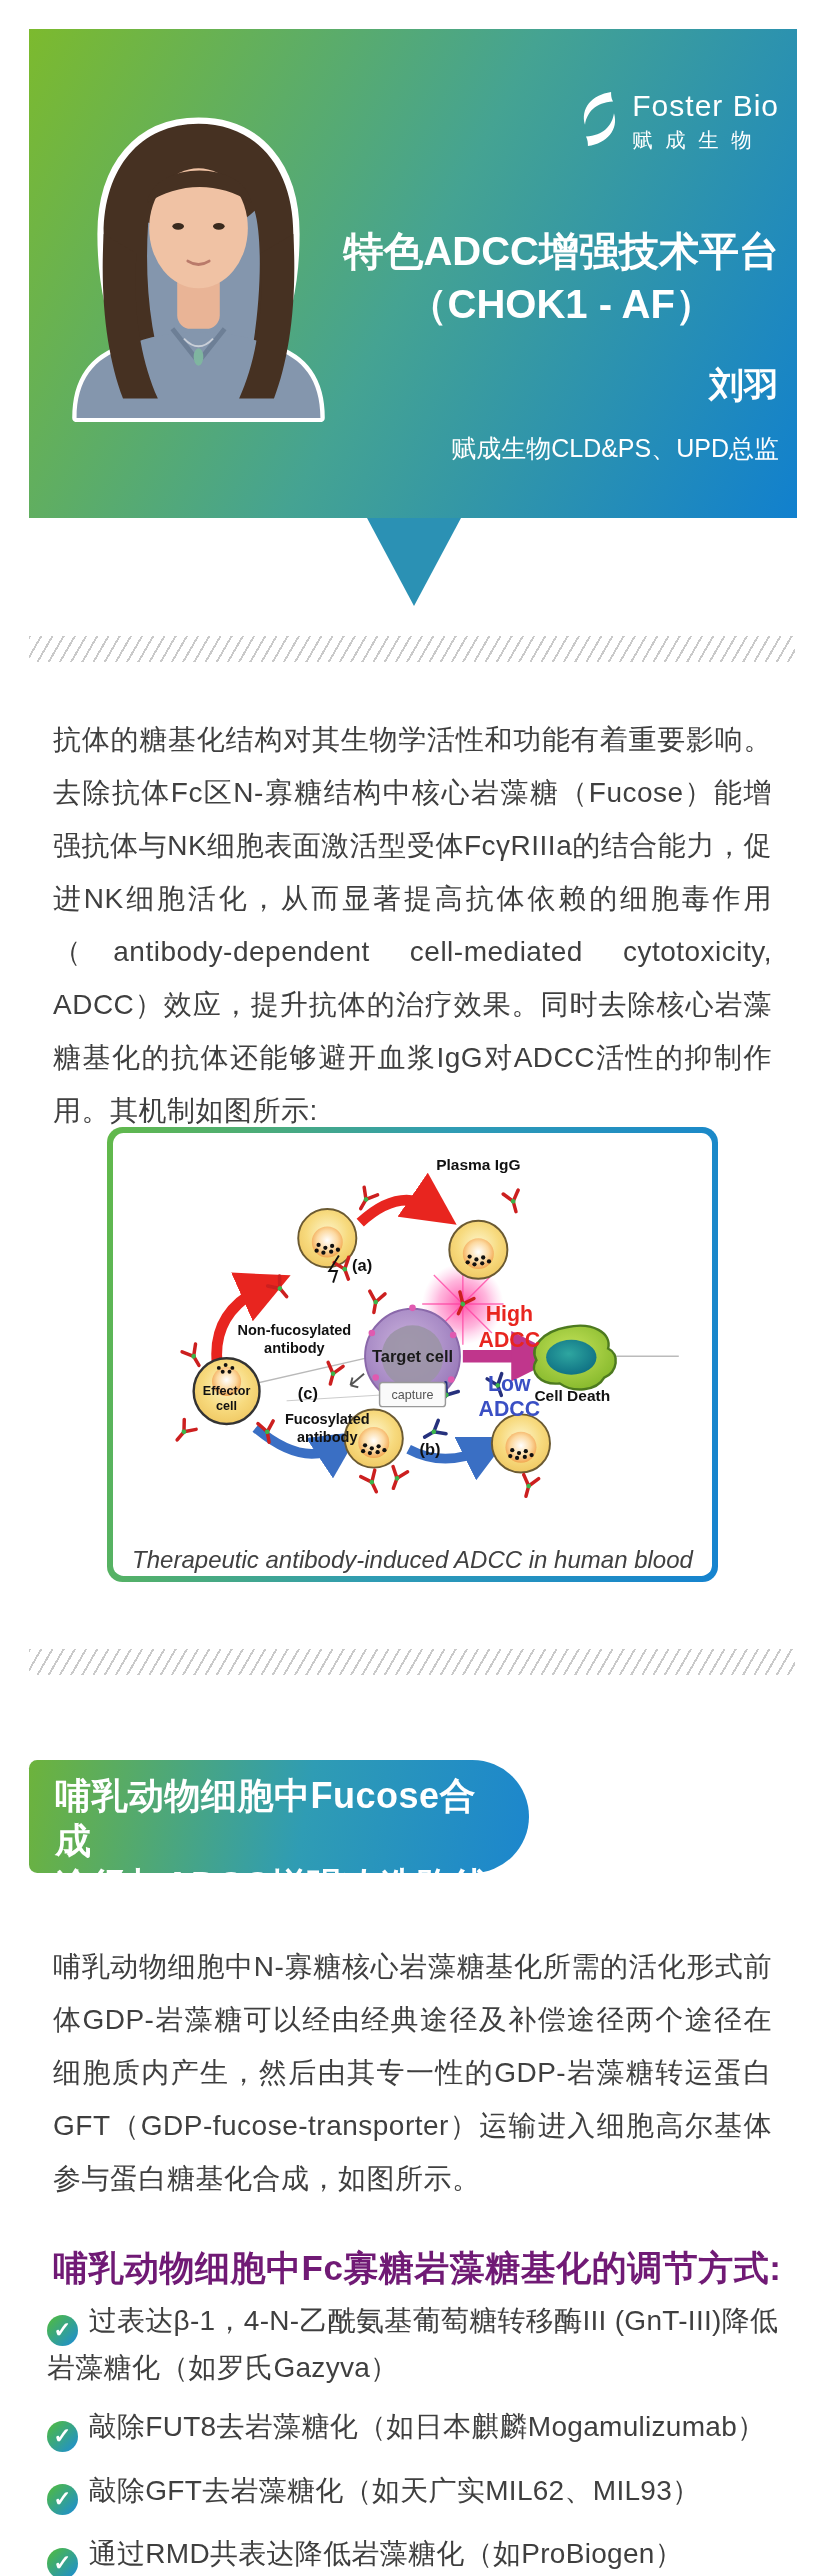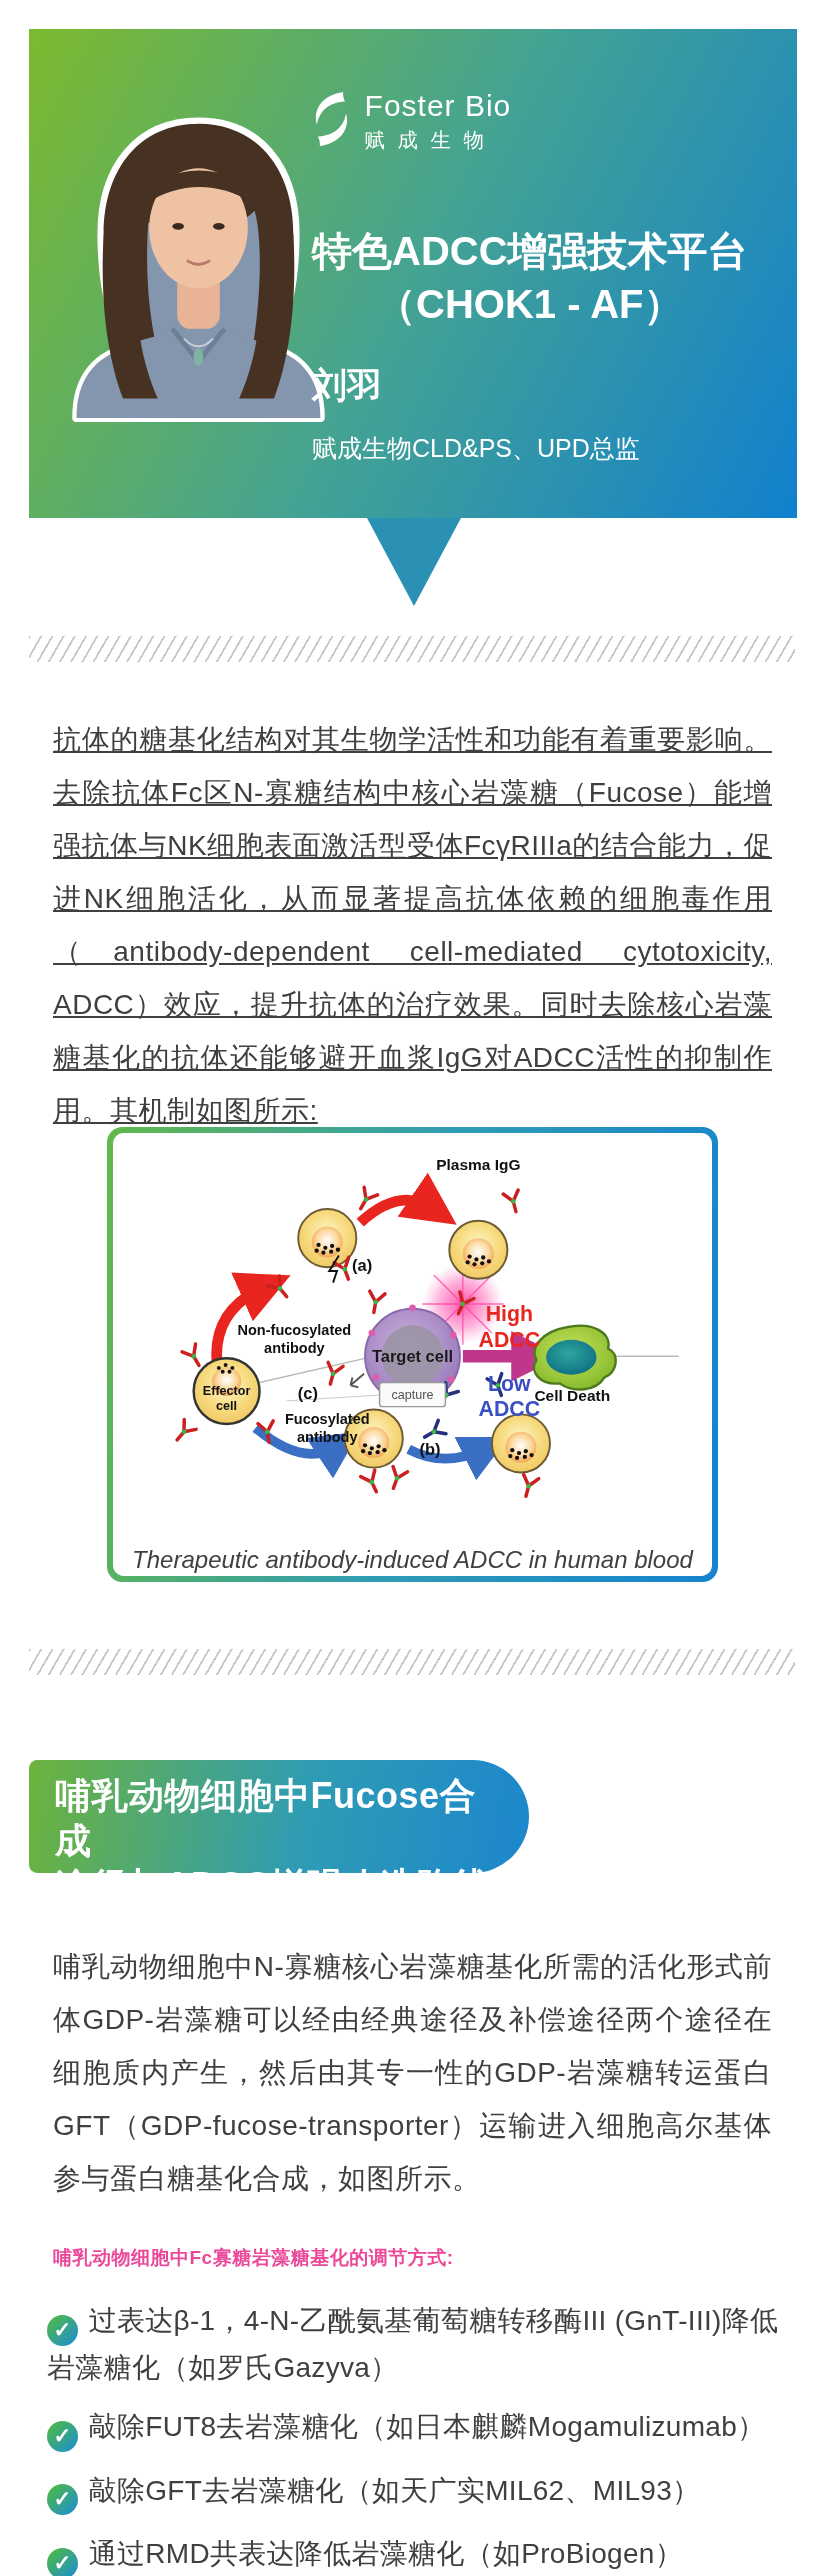--- a/index.html
+++ b/index.html
@@ -9,21 +9,21 @@
     -webkit-font-smoothing:antialiased;
   }
   
   .banner{
     position:absolute;left:29px;top:29px;width:768px;height:489px;
     background:linear-gradient(118deg,#7cba2e 0%,#45a392 50%,#1180ce 100%);
   }
   .photo{position:absolute;left:35px;top:79px;width:269px;height:314px;}
   .banner-text{
     position:absolute;left:283px;top:0;width:467px;height:100%;
-    display:flex;flex-direction:column;align-items:flex-start;color:#fff;text-align:center;
+    display:flex;flex-direction:column;align-items:flex-end;color:#fff;text-align:center;
   }
   .logo-row{margin-top:62px;display:flex;align-items:center;gap:13.6px;}
   .logo-col{display:flex;flex-direction:column;align-items:flex-start;}
   .logo-name{font-size:30px;font-weight:400;letter-spacing:1px;line-height:1;}
   .logo-cn{font-size:20.4px;letter-spacing:12.6px;margin-top:8.7px;line-height:1;}
   .title{margin-top:74px;font-size:40px;font-weight:bold;line-height:53px;}
   .speaker-name{margin-top:31px;font-size:35px;font-weight:bold;}
   .speaker-role{margin-top:23px;font-size:25px;}
   
   .pointer{
@@ -36,21 +36,21 @@
     position:absolute;left:29px;width:766px;height:26px;
     background:repeating-linear-gradient(120deg,#c9c9c9 0,#c9c9c9 1.9px,transparent 1.9px,transparent 9.7px);
   }
   .divider.d1{top:636px;}
   .divider.d2{top:1649px;}
   
   .para{
     position:absolute;left:53px;width:719px;font-size:28px;line-height:53px;
     color:#3f3f3f;text-align:justify;letter-spacing:0.5px;
   }
-  .para.p1{top:713px;text-decoration:underline;}
+  .para.p1{top:713px;}
   .para.p2{top:1940px;}
   
   .figure{
     position:absolute;top:1127px;left:107px;width:611px;height:455px;
     background:linear-gradient(100deg,#62b94a 0%,#2f9cb4 50%,#1583cf 100%);
     border-radius:15.5px;box-sizing:border-box;
   }
   .figure-inner{
     position:absolute;inset:5.8px;background:#fff;border-radius:10.7px;overflow:hidden;
     display:flex;flex-direction:column;align-items:center;
@@ -59,21 +59,21 @@
   .caption{margin-top:19px;font-size:24px;font-style:italic;color:#404040;}
   
   .badge{
     position:absolute;top:1760px;left:29px;width:500px;height:113px;box-sizing:border-box;
     padding:12.6px 19.4px 0 26px;border-radius:8.7px 60px 60px 8.7px;
     background:linear-gradient(100deg,#6db33c 0%,#2f9cb4 55%,#1c86cd 100%);
     color:#fff;font-weight:bold;font-size:36px;line-height:45px;letter-spacing:0.5px;
   }
   
   .list-heading{
-    position:absolute;top:2245px;left:53px;font-size:19px;font-weight:bold;color:#ec4899;
+    position:absolute;top:2245px;left:53px;font-size:35px;font-weight:bold;color:#701a75;
     letter-spacing:0.5px;
   }
   ul.bullets{
     position:absolute;top:2299px;left:47px;width:735px;margin:0;padding:0;list-style:none;
   }
   ul.bullets li{
     font-size:28px;line-height:43px;color:#3f3f3f;margin:0 0 16.5px 0;letter-spacing:0.3px;
   }
   .check{
     display:inline-flex;width:31px;height:31px;border-radius:50%;

